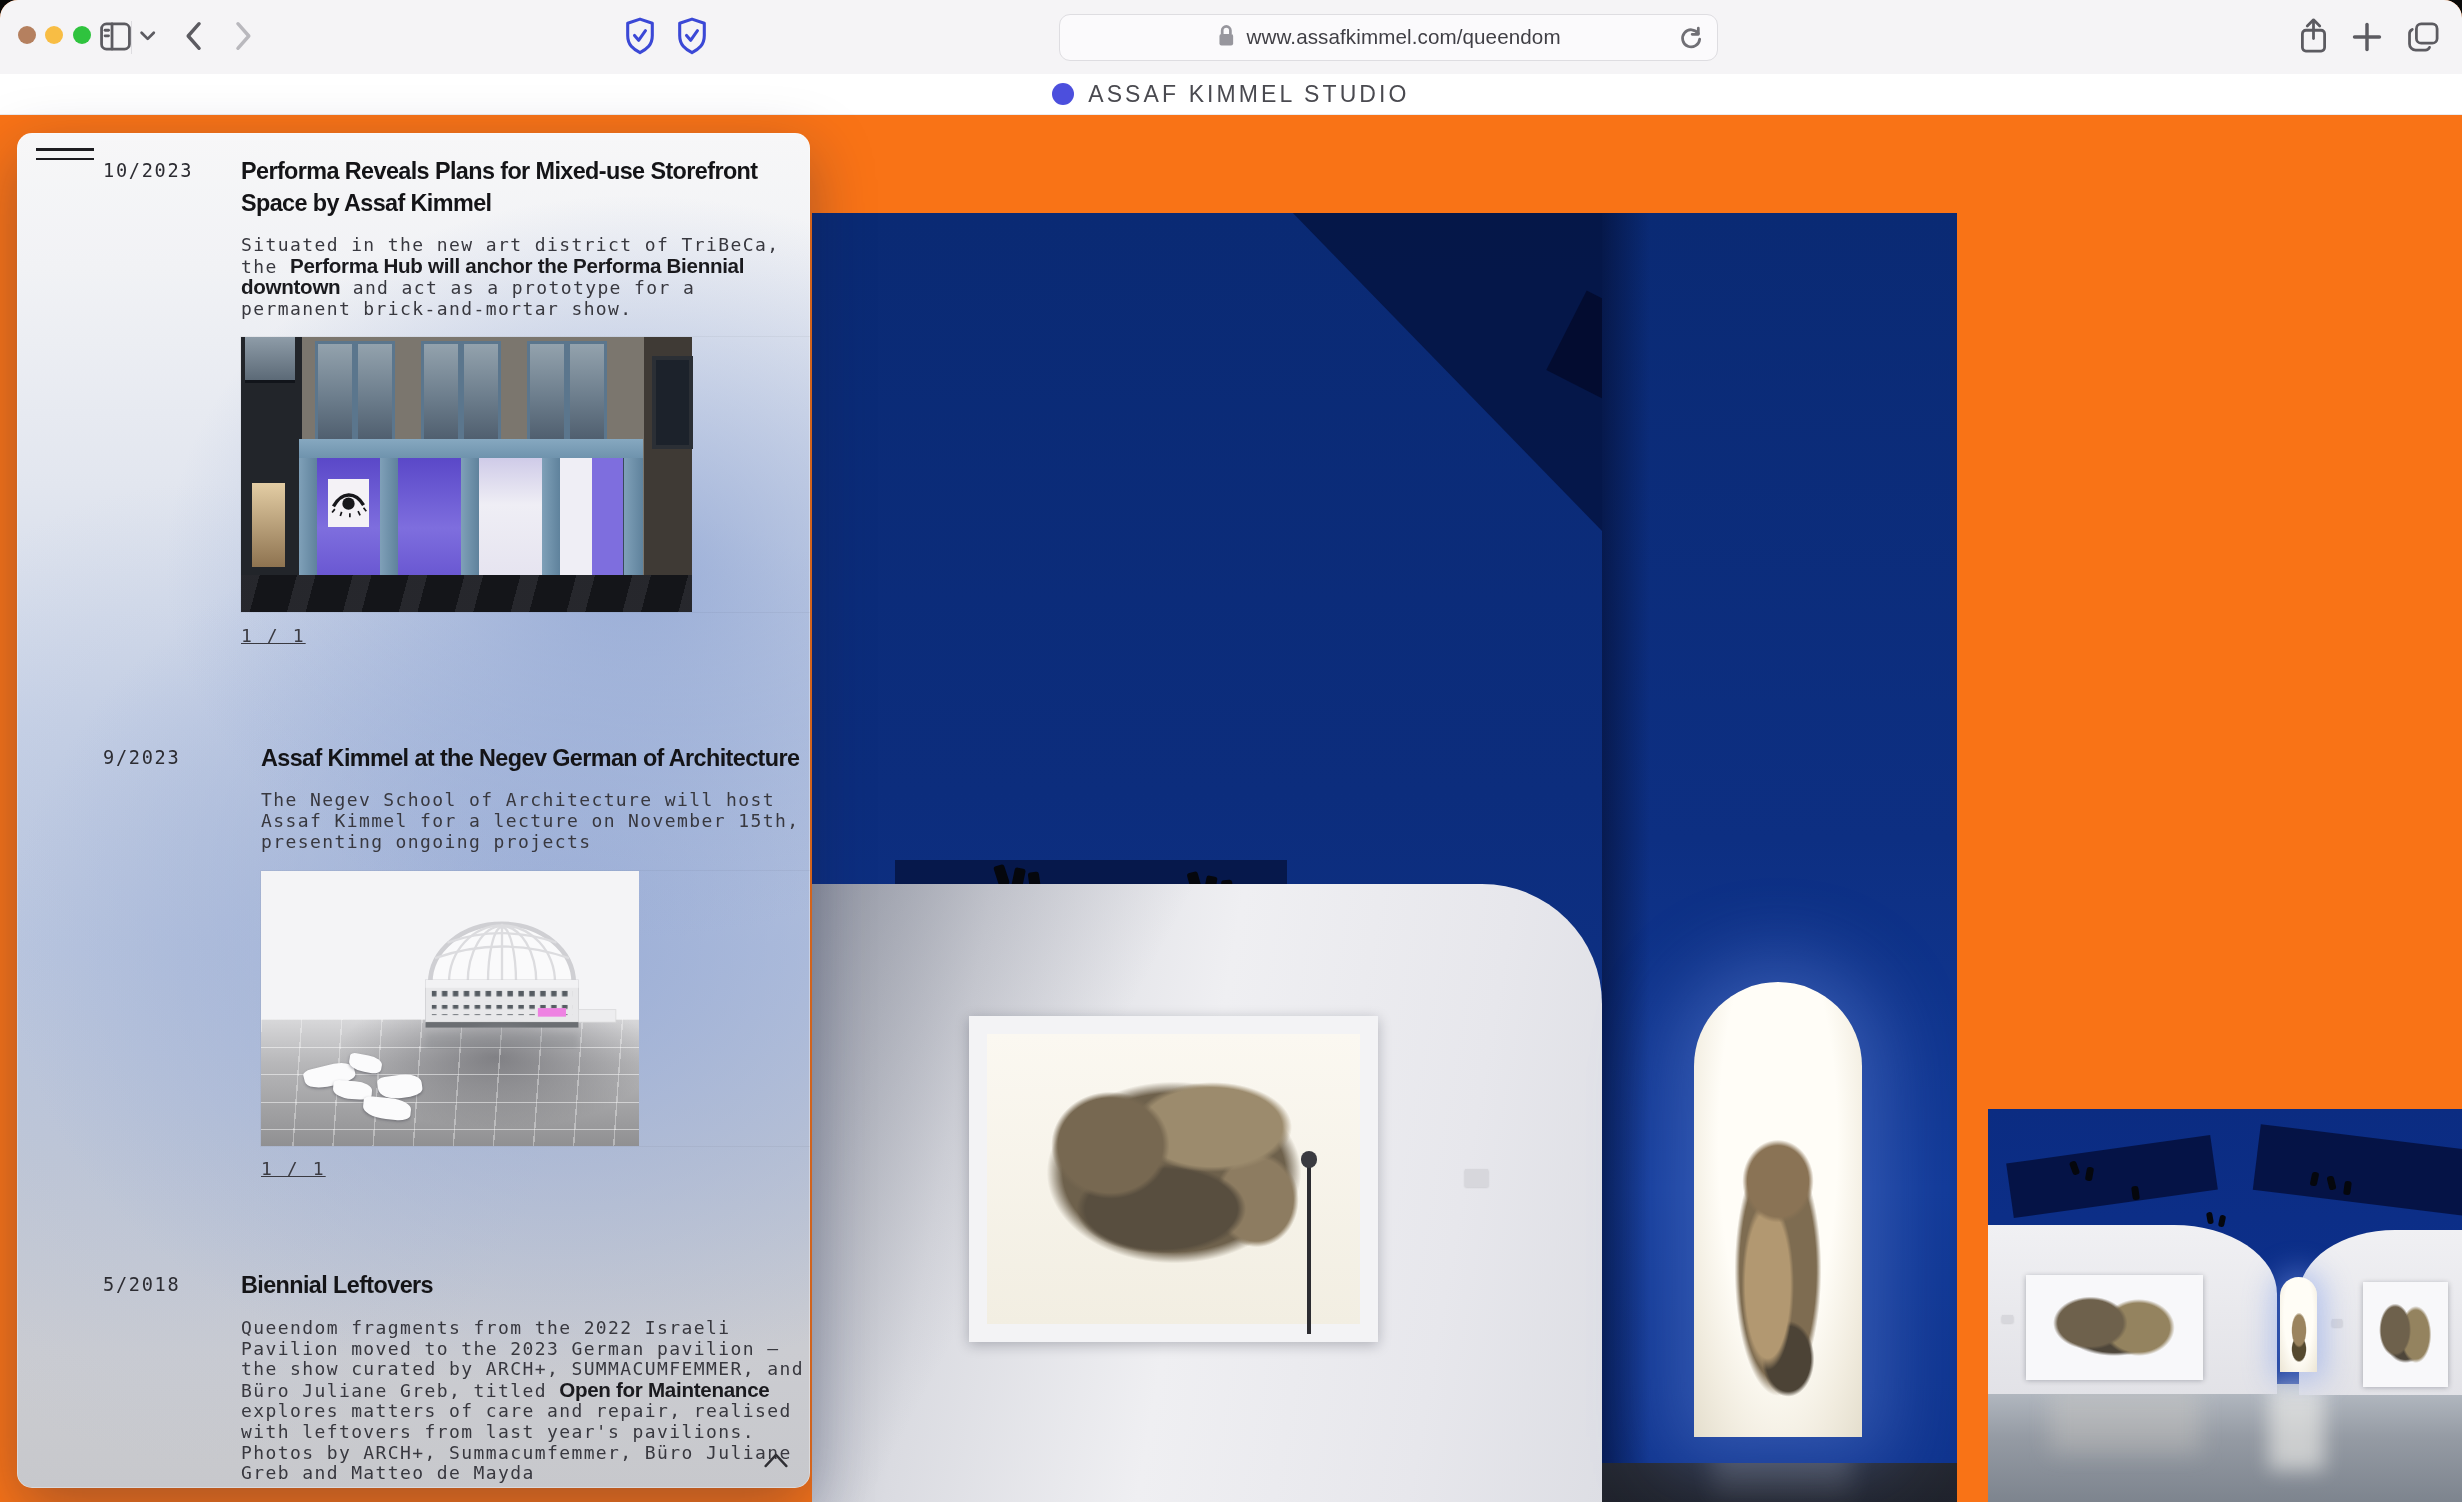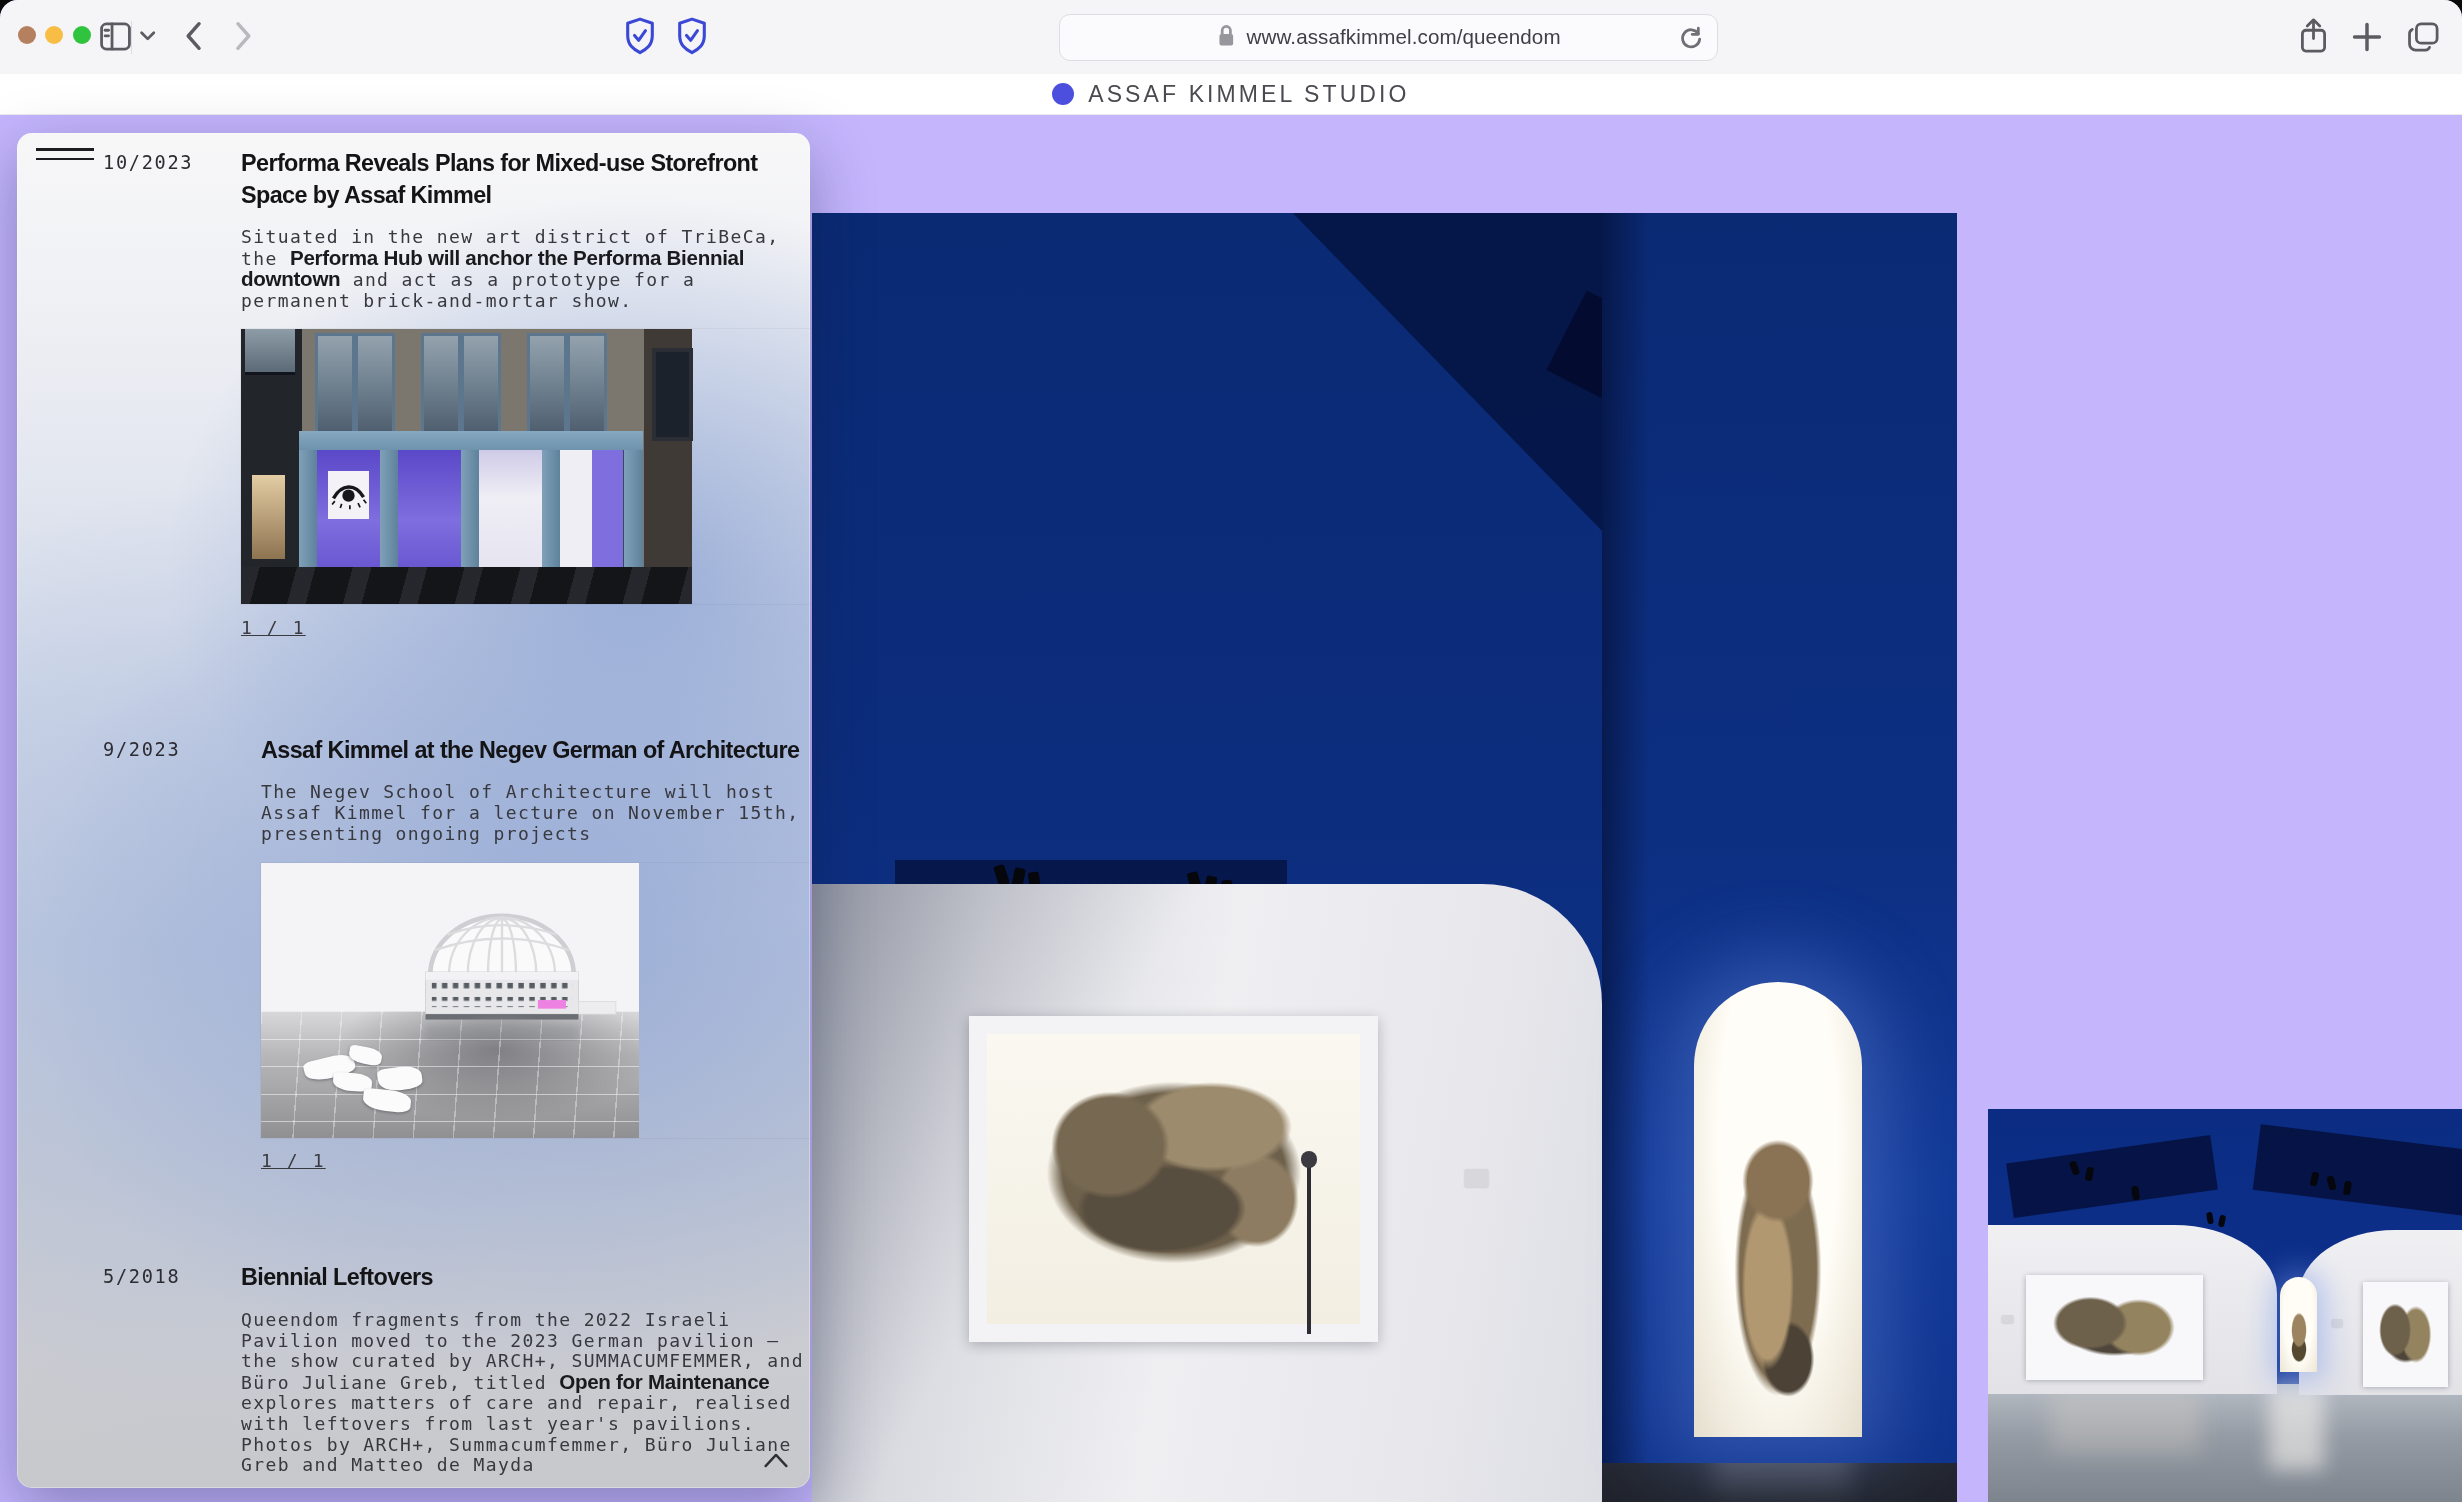--- a/index.html
+++ b/index.html
@@ -1,17 +1,17 @@
 <!DOCTYPE html>
 <html style="font-size:11px"><head>
 <meta charset="utf-8">
 <style>
   html,body{margin:0;padding:0;}
   body{width:2462px;height:1502px;background:#0a0a0a;font-family:"Liberation Sans",sans-serif;overflow:hidden;position:relative;}
-  .window{position:absolute;inset:0;background:#c4b5fd;border-radius:18px 18px 0 0;overflow:hidden;}
+  .window{position:absolute;inset:0;background:#f97316;border-radius:18px 18px 0 0;overflow:hidden;}
 
   
   .toolbar{position:absolute;left:0;top:0;width:2462px;height:74px;background:#f5f4f6;border-bottom:1.4px solid #d9d8db;}
   .tl{position:absolute;top:26px;width:18px;height:18px;border-radius:50%;}
   .tl.close{left:18px;background:#b5805f;}
   .tl.min{left:45px;background:#f8bd44;}
   .tl.max{left:73px;background:#2fc33e;}
   .tb-icon{position:absolute;top:16.5px;color:#5c5b61;}
   .tb-divider{position:absolute;left:131px;top:20.6px;width:1.4px;height:33px;background:#dddce0;}
   .urlbar{position:absolute;left:1059px;top:13.8px;width:657px;height:45px;background:#fbfafc;border:1.4px solid #dedde1;border-radius:11px;display:flex;align-items:center;justify-content:center;gap:9.6px;}
@@ -76,21 +76,21 @@
   .panel{position:absolute;left:17px;top:133px;width:793px;height:1355px;border-radius:15px;overflow:hidden;
     box-shadow:0 20.6px 62px rgba(20,30,70,.35),inset 0 0 0 0.7px rgba(255,255,255,.45);
     background:
       radial-gradient(653px 516px at 78% 32%,rgba(139,162,210,.78),rgba(139,162,210,0) 72%),
       radial-gradient(722px 585px at 68% 60%,rgba(148,168,212,.82),rgba(148,168,212,0) 76%),
       radial-gradient(516px 653px at 22% 62%,rgba(175,189,218,.55),rgba(175,189,218,0) 75%),
       linear-gradient(180deg,#f7f7f8 0%,#f1f2f5 10%,#e2e6ef 26%,#c9d3e7 44%,#bcc8e0 60%,#c2c8d5 76%,#cbccd1 90%,#c7c8cc 100%);}
   .hamburger{position:absolute;left:18.6px;top:15px;width:58px;height:15px;cursor:pointer;}
   .hamburger i{position:absolute;left:0;width:58px;height:2.8px;background:#1d1d21;display:block;}
   .hamburger i:nth-child(2){top:9.6px;}
-  .entries{position:absolute;left:0;top:8px;width:793px;}
+  .entries{position:absolute;left:0;top:16px;width:793px;}
   .entry{display:grid;grid-template-columns:138px 571px;margin-left:86px;}
   .entry .date{font-family:"DejaVu Sans Mono",monospace;font-size:18.6px;letter-spacing:1.7px;color:#2c2c32;line-height:32px;}
   .entry h2{margin:0;font-size:23.4px;font-weight:700;letter-spacing:-0.6px;line-height:32px;color:#141417;}
   .entry .body{margin-top:16.5px;font-family:"DejaVu Sans Mono",monospace;font-size:18px;line-height:20.6px;letter-spacing:1.4px;color:#38383f;}
   .entry .body .b{font-family:"Liberation Sans",sans-serif;font-weight:700;font-size:20.6px;letter-spacing:-0.3px;color:#1a1a1e;}
   .entry figure{margin:11px 0 0 0;position:relative;overflow:hidden;box-shadow:0 0 0 0.7px rgba(0,0,0,.06);}
   .entry .pagination{margin-top:12.4px;font-family:"DejaVu Sans Mono",monospace;font-size:18px;letter-spacing:2.1px;color:#3a3a41;line-height:22px;text-decoration:underline;}
   .e1{margin-top:5.5px;}
   .e2{margin-top:95px;gap:20px;}
   .e3{margin-top:89px;}

